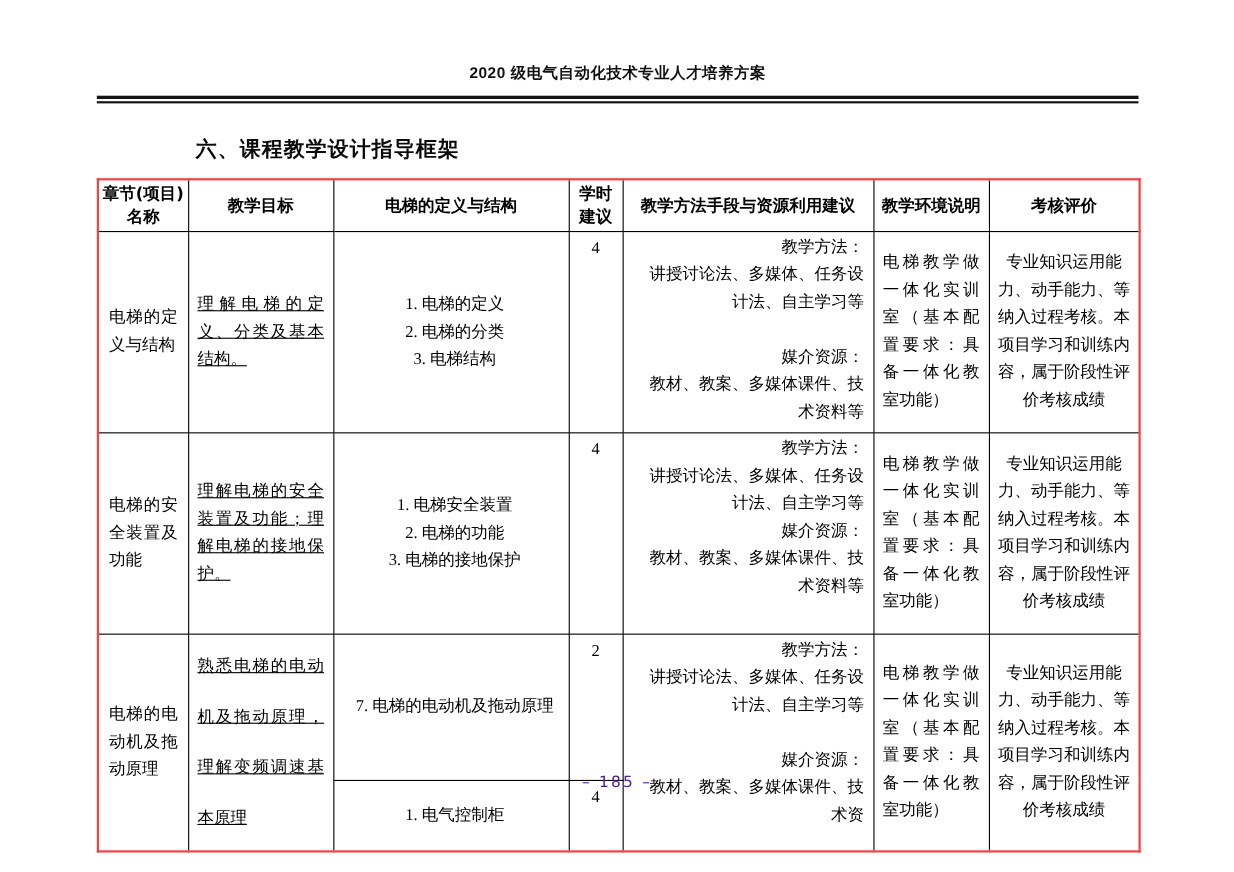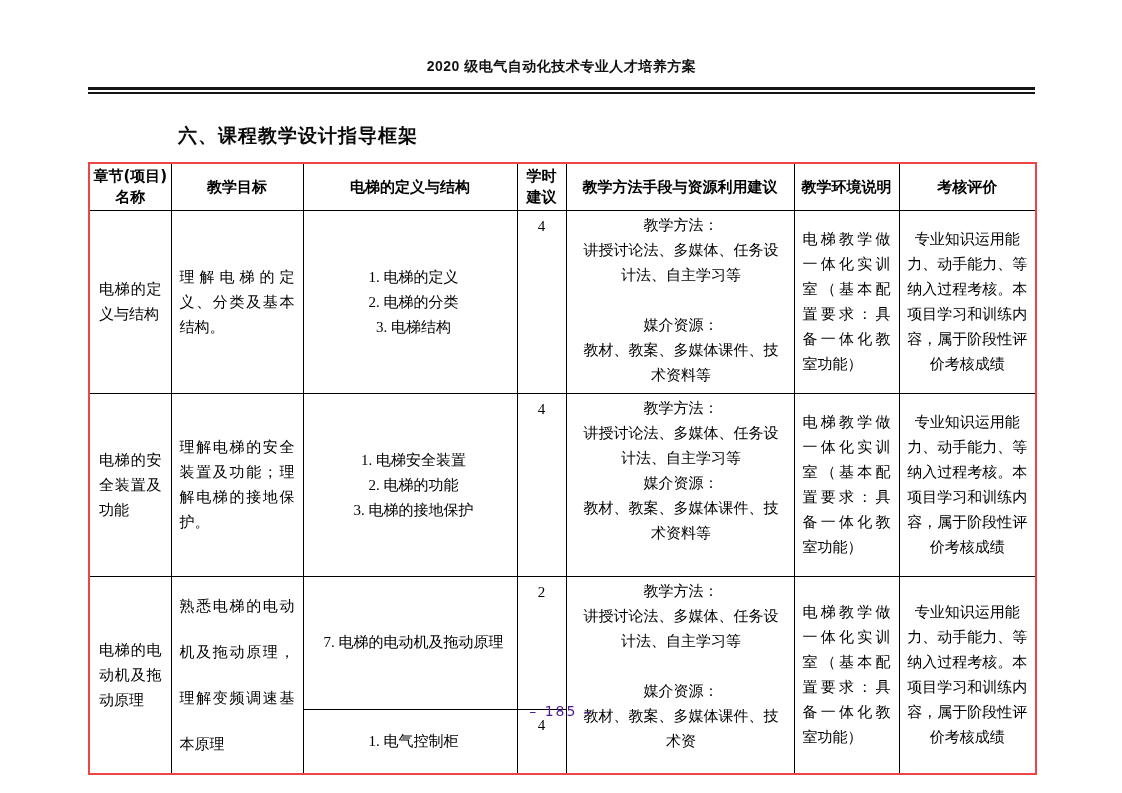--- a/index.html
+++ b/index.html
@@ -51,33 +51,34 @@
   table.frame td {
     font-size:15px; line-height:25px;
   }
   .c-chapter {
     text-align:justify; vertical-align:middle;
     padding:6px 9px;
   }
   .c-objective {
     text-align:justify; vertical-align:middle;
     padding:6px 8px;
+    text-decoration:underline;
   }
   .c-objective.lh-wide { line-height:46px; }
   .c-content {
     vertical-align:middle; text-align:center;
     padding:6px 8px 6px 15px;
     white-space:pre-line;
   }
   .c-hours {
     text-align:center; vertical-align:top;
     padding-top:3px;
   }
   .c-methods {
-    vertical-align:top; text-align:center;
+    vertical-align:top; text-align:right;
     padding:2px 8px 2px 10px;
     white-space:pre-line;
   }
   .c-env {
     text-align:justify; vertical-align:middle;
     padding:4px 8px; line-height:27px;
   }
   .c-eval {
     text-align:center; vertical-align:middle;
     padding:16px 5px; line-height:26px;

